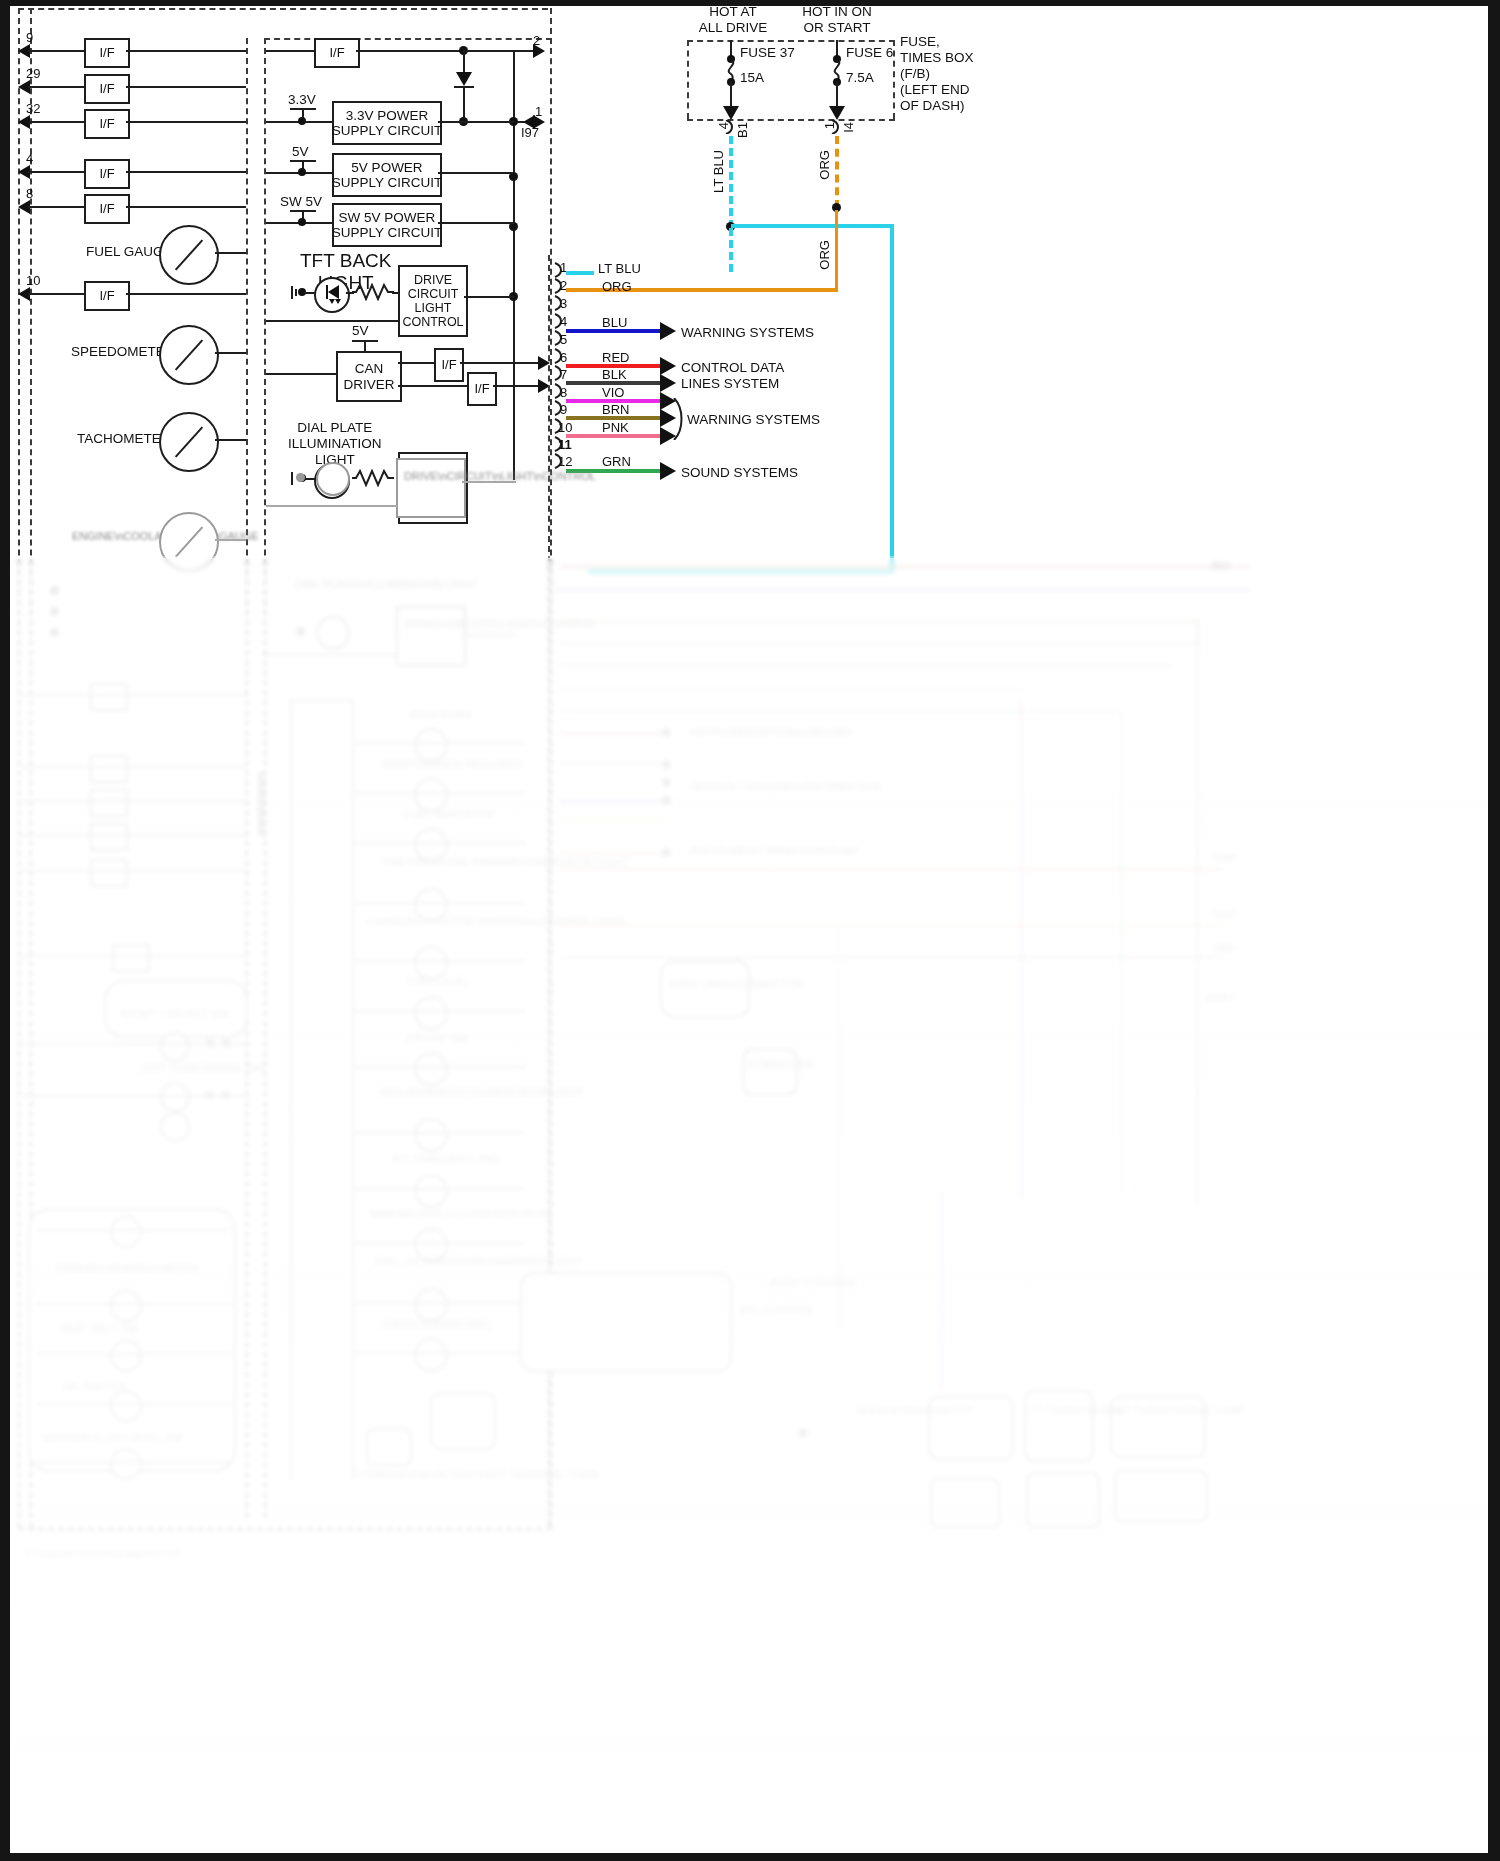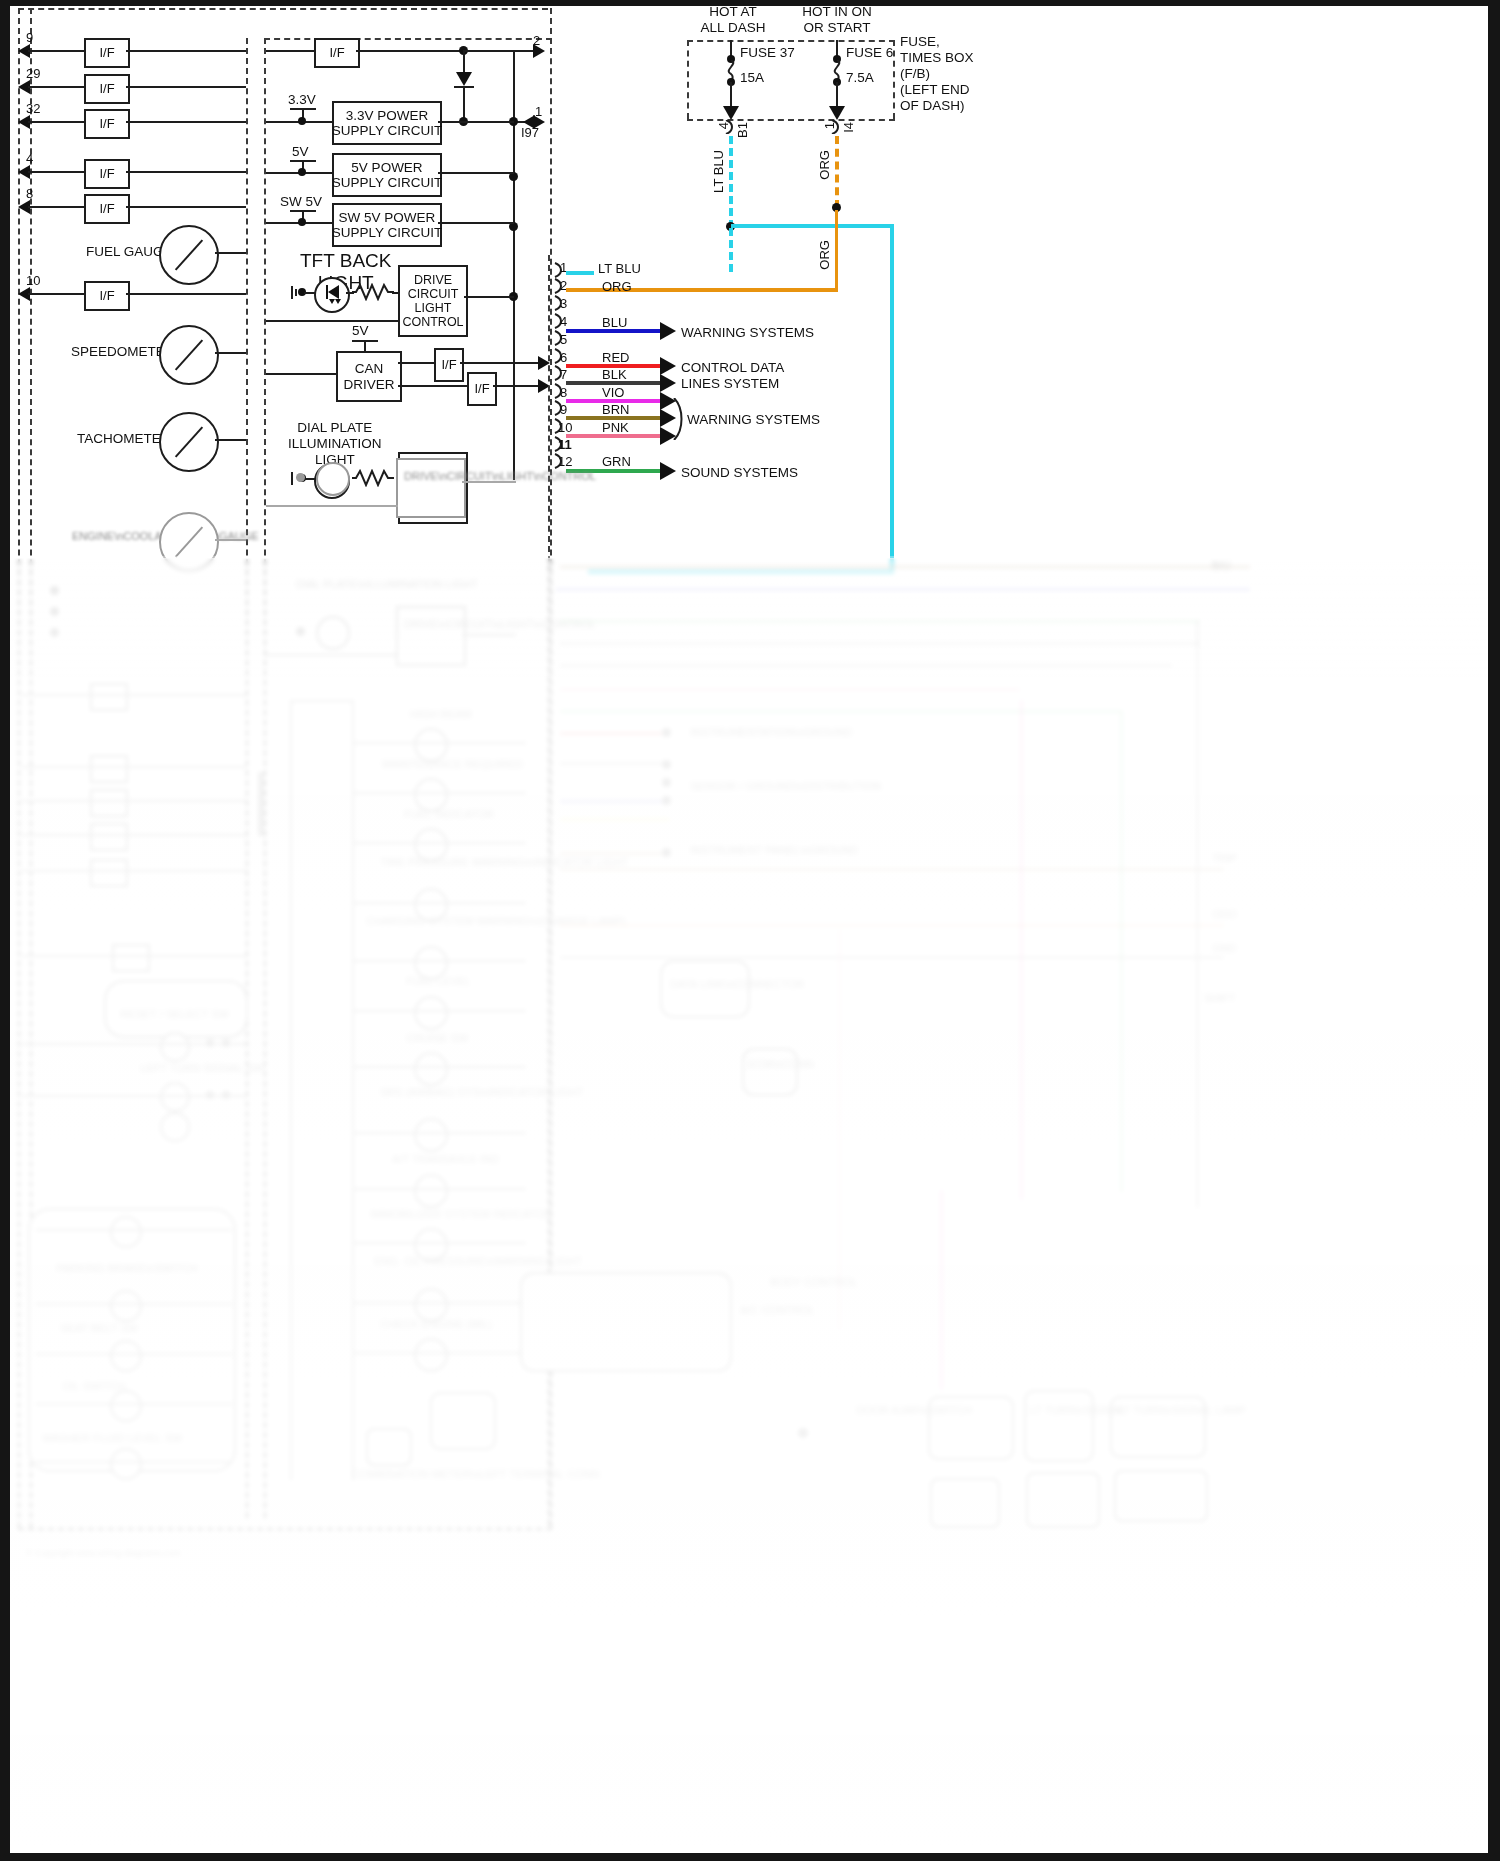--- a/index.html
+++ b/index.html
@@ -283,21 +283,21 @@
   </div>
   <svg style="position:absolute;left:352px;top:469px;" width="42" height="18" viewBox="0 0 42 18">
     <polyline points="0,9 4,9 8,2 14,16 20,2 26,16 32,2 36,9 42,9" fill="none" stroke="#1d1d1d" stroke-width="2"></polyline>
   </svg>
   <div class="box blocktext" style="left:398px;top:452px;width:66px;height:68px;white-space:pre;font-size:12.5px;">DRIVE
 CIRCUIT
 LIGHT
 CONTROL</div>
 
   <div class="hdr" style="left:678px;top:4px;width:110px;white-space:pre;">HOT AT
-ALL DASH</div>
+ALL DRIVE</div>
   <div class="hdr" style="left:782px;top:4px;width:110px;white-space:pre;">HOT IN ON
 OR START</div>
 
   <div class="dashh" style="left:687px;top:40px;width:208px;"></div>
   <div class="dashv" style="left:687px;top:40px;height:79px;"></div>
   <div class="dashv" style="left:893px;top:40px;height:79px;"></div>
   <div class="dashh" style="left:687px;top:119px;width:208px;"></div>
   <div class="txt" style="left:900px;top:34px;font-size:13.5px;white-space:pre;">FUSE,
 TIMES BOX
 (F/B)

